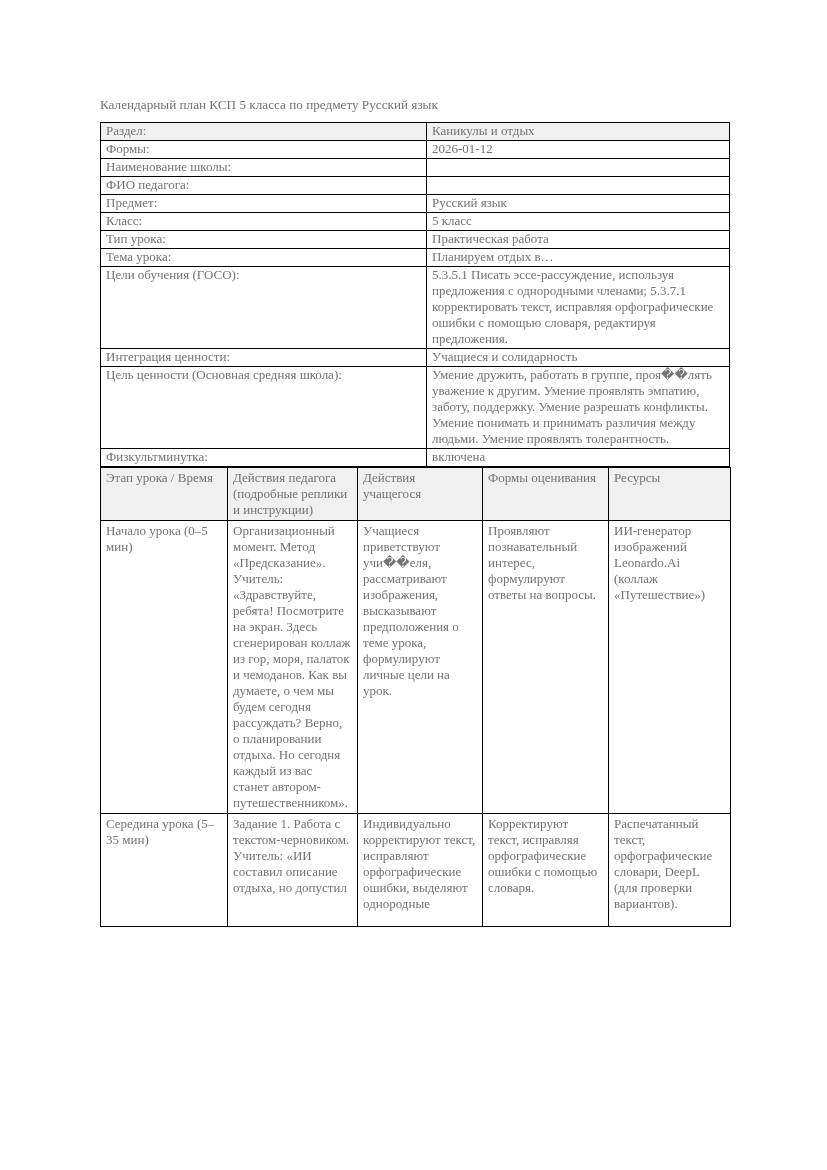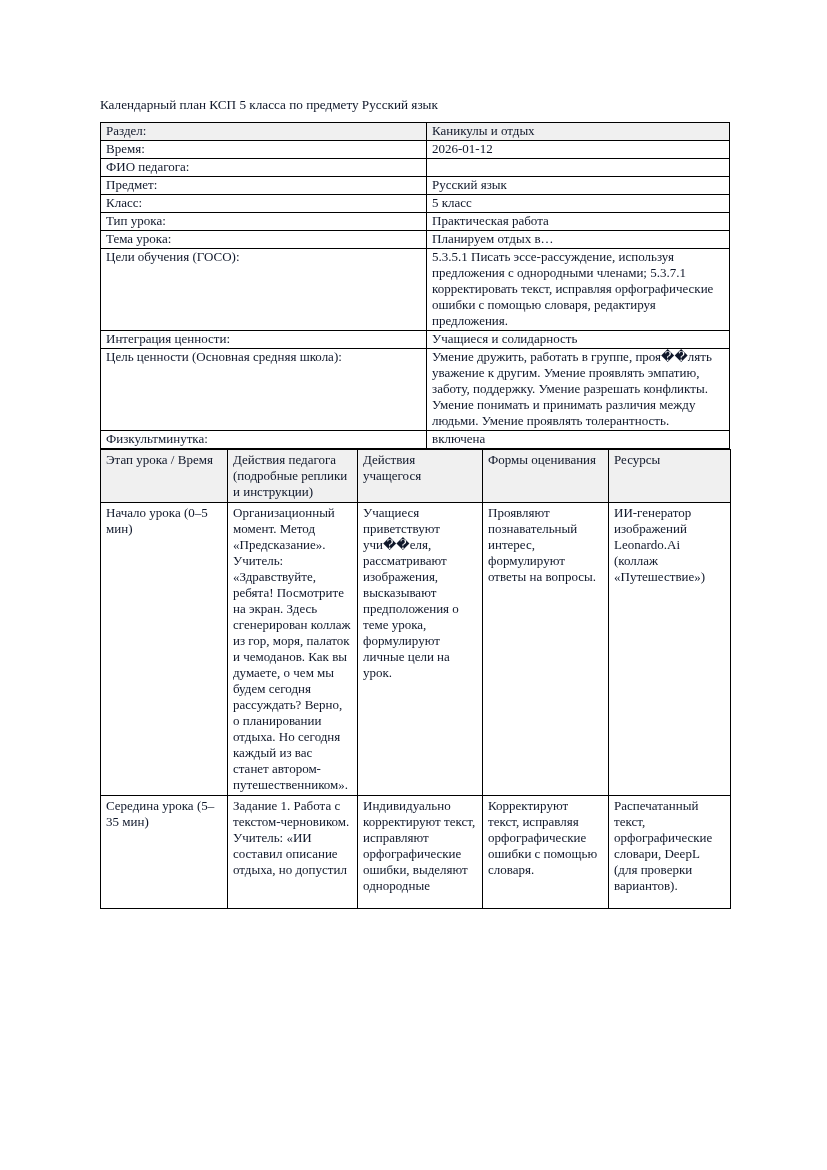--- a/index.html
+++ b/index.html
@@ -7,21 +7,21 @@
     padding: 0;
     background: #ffffff;
   }
   .page {
     position: relative;
     width: 827px;
     height: 1170px;
     background: #ffffff;
     overflow: hidden;
     font-family: "Liberation Serif", "DejaVu Serif", serif;
-    color: #0f172a;
+    color: #737373;
   }
   .content {
     position: absolute;
     left: 100px;
     top: 97px;
     width: 630px;
   }
   .doc-title {
     font-size: 13.2px;
     line-height: 16px;
@@ -77,22 +77,26 @@
 
     <div class="doc-title">Календарный план КСП 5 класса по предмету Русский язык</div>
 
     <table class="info-table">
       <tbody>
           <tr class="shaded">
             <td class="label-col">Раздел:</td>
             <td>Каникулы и отдых</td>
           </tr>
           <tr>
-            <td class="label-col">Время:</td>
+            <td class="label-col">Формы:</td>
             <td>2026-01-12</td>
+          </tr>
+          <tr>
+            <td class="label-col">Наименование школы:</td>
+            <td></td>
           </tr>
           <tr>
             <td class="label-col">ФИО педагога:</td>
             <td></td>
           </tr>
           <tr>
             <td class="label-col">Предмет:</td>
             <td>Русский язык</td>
           </tr>
           <tr>

